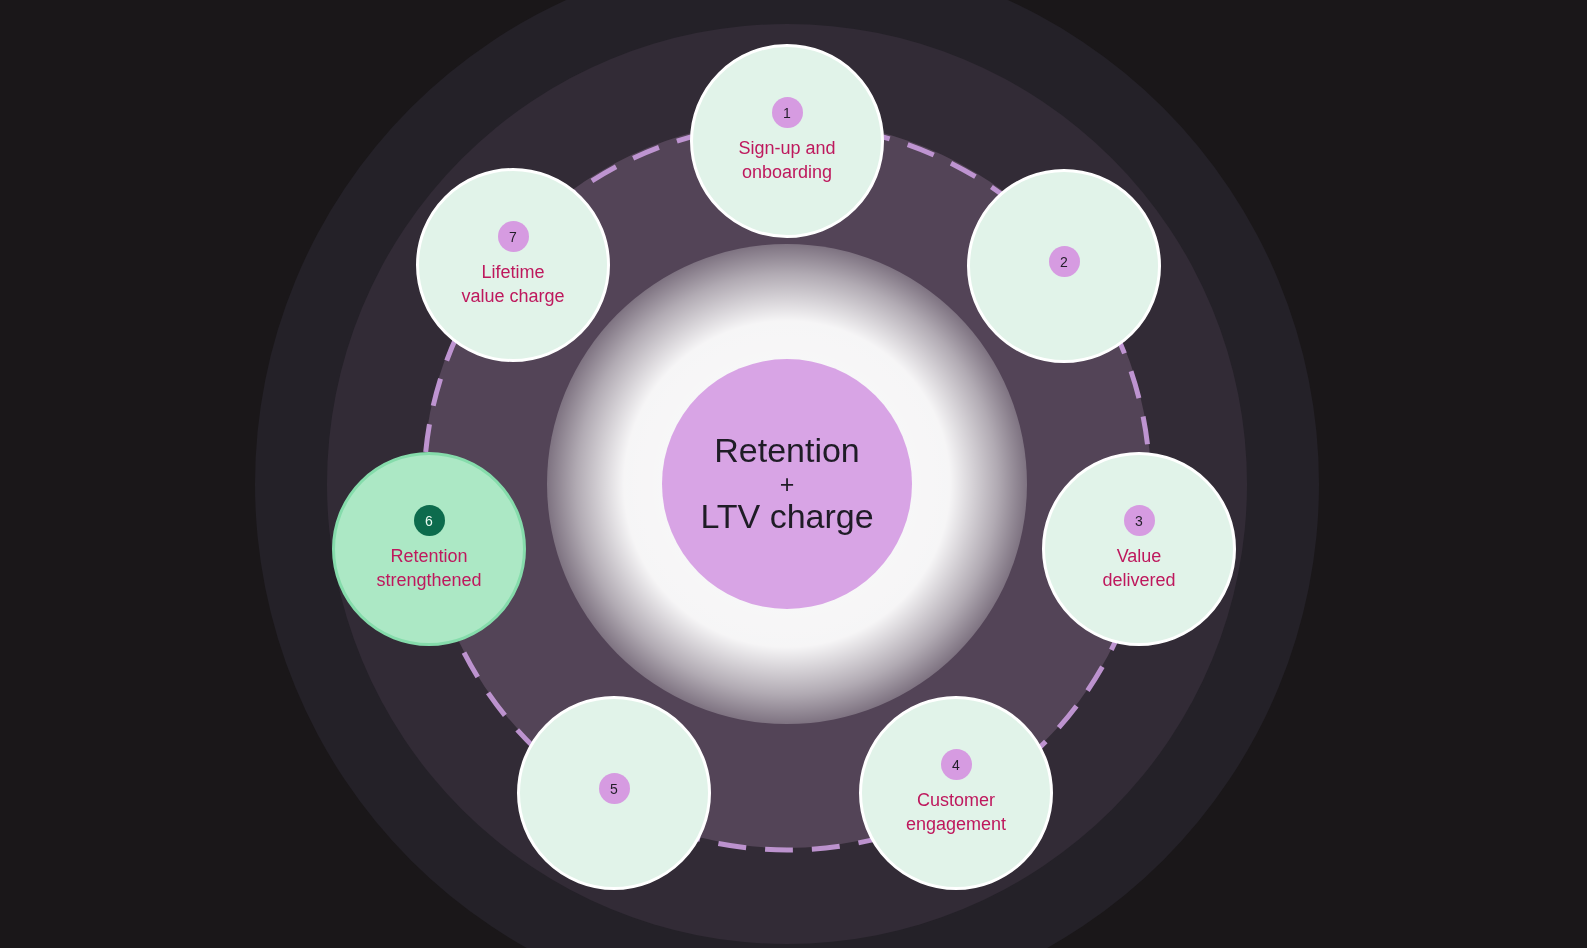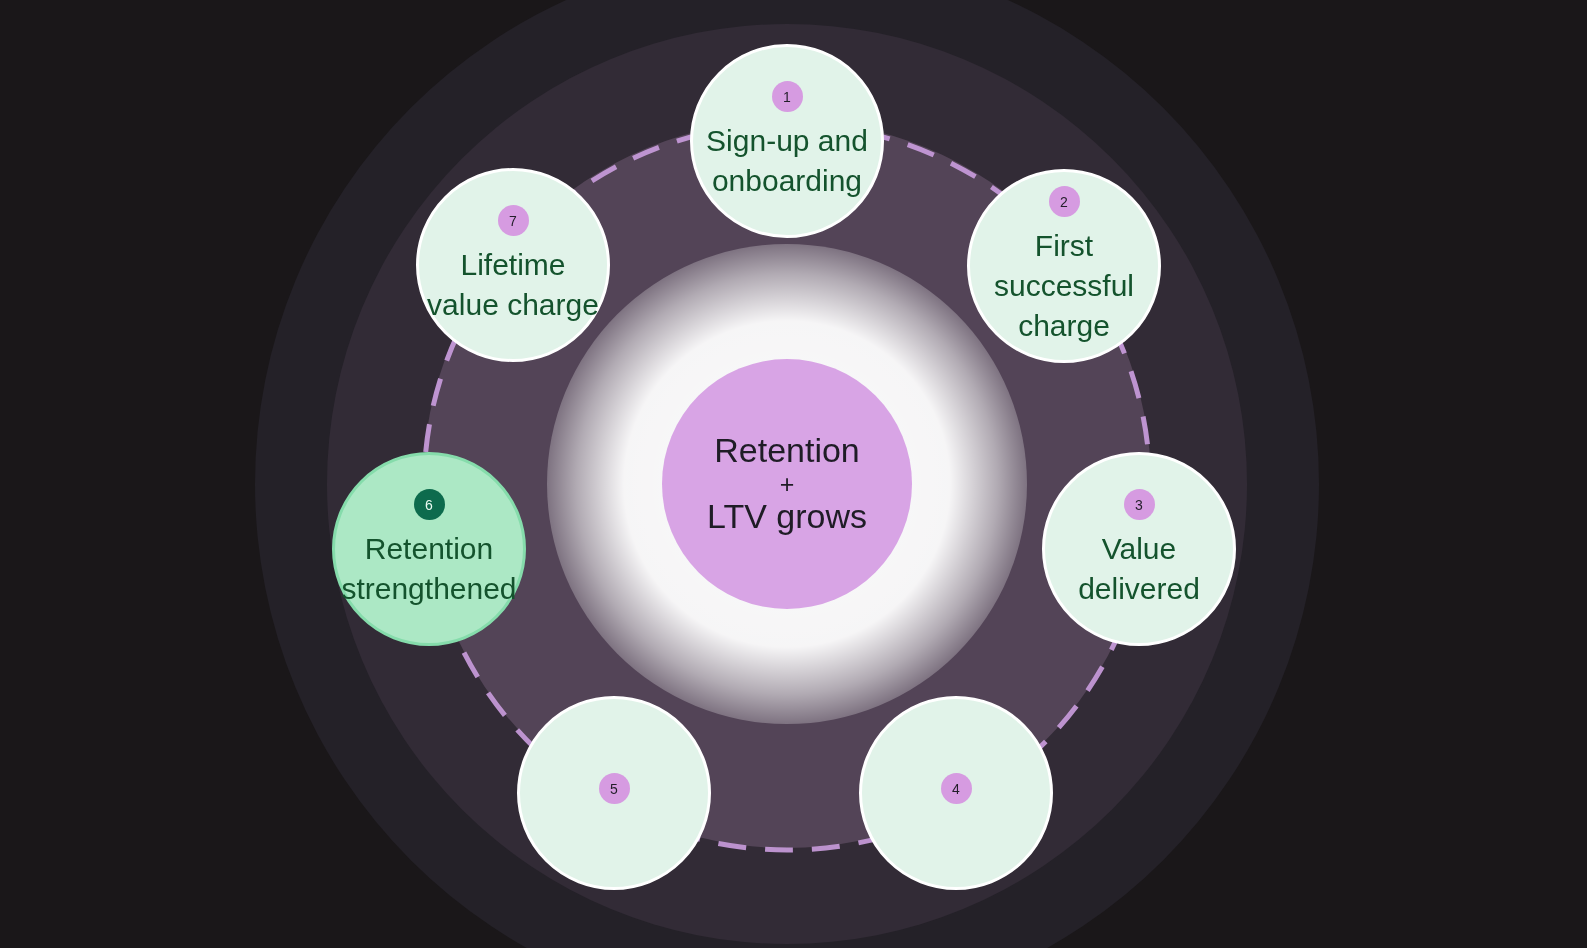--- a/index.html
+++ b/index.html
@@ -88,23 +88,23 @@
     border-radius: 50%;
     background: #d69be1;
     color: #231e2a;
     font-size: 14px;
     display: flex;
     align-items: center;
     justify-content: center;
     margin-bottom: 9px;
   }
   .node .label {
-    font-size: 30px;
+    font-size: 18px;
     line-height: 1.33;
-    color: #14532d;
+    color: #be185d;
     white-space: pre-line;
   }
   .node.active {
     background: #ace8c5;
     border-color: #85dcab;
   }
   .node.active .badge {
     background: #0d6b4d;
     color: #eafaf1;
   }
@@ -128,44 +128,43 @@
 
   <svg class="dashed-ring" viewBox="0 0 1587 948" xmlns="http://www.w3.org/2000/svg">
     <circle cx="787" cy="487" r="363" fill="none" stroke="#c89bdb" stroke-width="5" stroke-dasharray="28 19" opacity="0.92"></circle>
   </svg>
 
   <div class="glow"></div>
 
   <div class="hub">
     <span class="hub-line">Retention</span>
     <span class="hub-plus">+</span>
-    <span class="hub-line">LTV grows</span>
+    <span class="hub-line">LTV charge</span>
   </div>
 
   <div class="node n1">
     <span class="badge">1</span>
     <span class="label">Sign-up and
 onboarding</span>
   </div>
 
   <div class="node n2">
     <span class="badge">2</span>
-    <span class="label">First
-successful
-charge</span>
   </div>
 
   <div class="node n3">
     <span class="badge">3</span>
     <span class="label">Value
 delivered</span>
   </div>
 
   <div class="node n4">
     <span class="badge">4</span>
+    <span class="label">Customer
+engagement</span>
   </div>
 
   <div class="node n5">
     <span class="badge">5</span>
   </div>
 
   <div class="node n6 active">
     <span class="badge">6</span>
     <span class="label">Retention
 strengthened</span>

